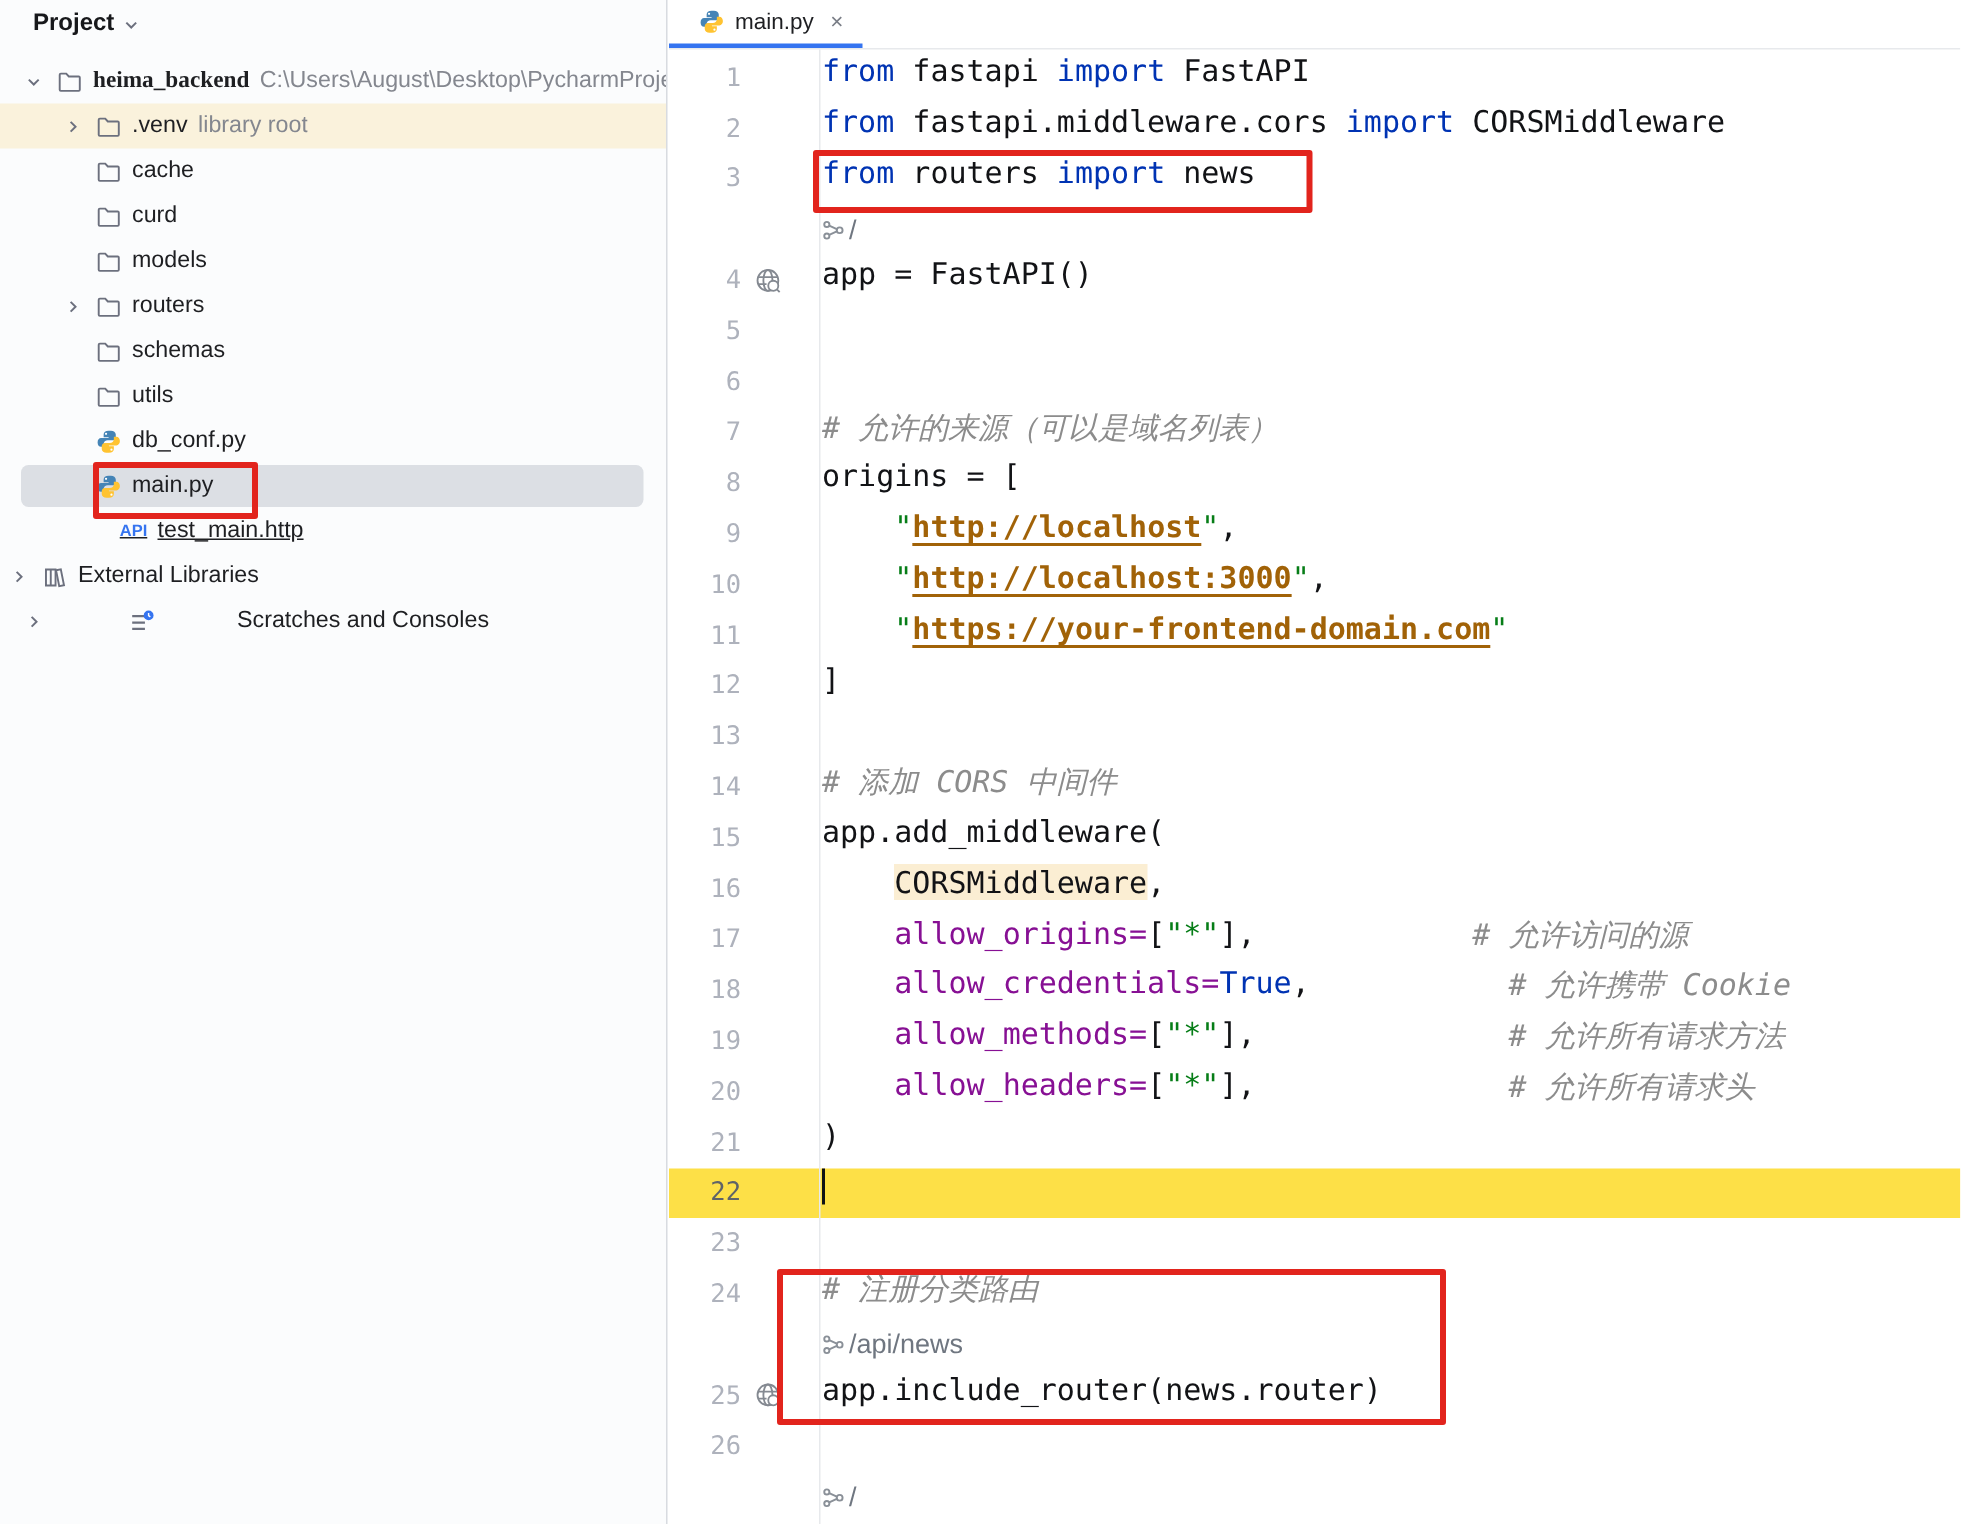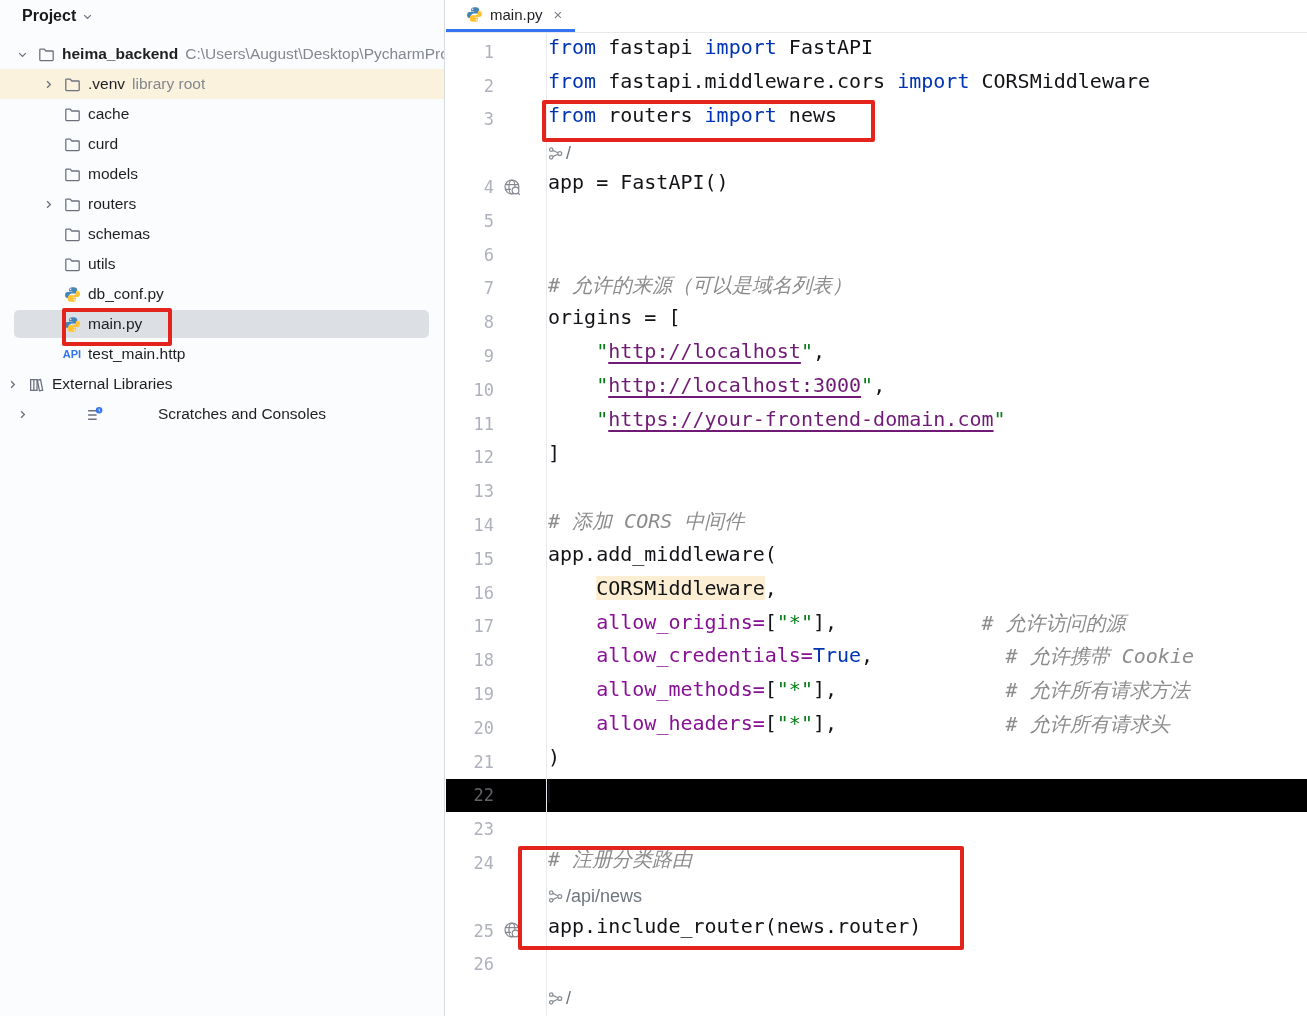--- a/index.html
+++ b/index.html
@@ -24,51 +24,51 @@
   }
   .tree-row .sel-bg {
     position:absolute; left:14px; right:15px; top:1px; bottom:1px;
     background:#DCDFE4; border-radius:5px; z-index:0;
   }
   .tree-row.cream { background:#FAF2DC; }
   .tree-row > * { position:relative; z-index:1; }
   .chev-box { width:24px; height:100%; display:flex; align-items:center; justify-content:center; flex:none; }
   .icon-box { width:24px; height:100%; display:flex; align-items:center; justify-content:center; flex:none; }
   .t-label { margin-left:4px; }
-  .t-label.bold { font-weight:bold; }
+  .t-label.bold { font-weight:bold;font-family:Liberation Serif, serif; }
   .t-extra { color:#84878F; margin-left:7px; overflow:hidden; }
   .api-badge { color:#3574F0; font-weight:bold; font-size:11px; letter-spacing:0; font-family:"Liberation Sans",sans-serif; }
   
   .editor { position:absolute; left:446px; top:0; right:0; height:100%; background:#fff; }
   .tabbar { height:33px; border-bottom:1px solid #E7E9EC; display:flex; align-items:stretch; }
   .tab {
     display:flex; align-items:center; gap:7px; padding:0 13px 0 20px;
     border-bottom:3px solid #3574F0; font-size:15px; color:#1E1F22;
   }
   .tab-close { color:#7A7E87; font-size:15px; margin-left:4px; }
   .editor-body { position:absolute; left:0; top:33px; right:0; bottom:0; }
   .gutter-border { position:absolute; left:100px; top:0; bottom:0; width:1px; background:#E7E9EC; z-index:2; }
   .rows { position:absolute; left:0; top:2px; right:0; }
   .code-row { height:33.8px; display:flex; align-items:center; position:relative; }
-  .code-row.current { background:#000000; }
+  .code-row.current { background:#fde047; }
   .gutter { width:100px; flex:none; height:100%; display:flex; align-items:center; }
   .gnum {
     width:48px; text-align:right; color:#AEB2BC; font-size:17px;
     font-family:"DejaVu Sans Mono", monospace; flex:none;
   }
   .code-row.current .gnum { color:#5F6368; }
   .gicon { width:52px; flex:none; display:flex; align-items:center; padding-left:9px; }
   .code {
     font-family:"DejaVu Sans Mono", monospace; font-size:20px; white-space:pre;
     padding-left:2px; display:flex; align-items:flex-start; height:100%;
   }
   .tok-kw { color:#0033B3; }
   .tok-pl { color:#121316; }
   .tok-str { color:#067D17; }
-  .tok-url { color:#701a75; text-decoration:underline; text-underline-offset:4px; }
+  .tok-url { color:#a16207; text-decoration:underline; text-underline-offset:4px;font-weight:bold; }
   .tok-param { color:#871094; }
   .tok-cmt { color:#8C8C8C; font-style:italic; }
   .tok-hl { background:#FBEED3; color:#121316; }
   .inlay {
     display:flex; align-items:center; gap:3px; padding-left:2px;
     color:#6F7680; font-size:18px; font-family:"Liberation Sans",sans-serif;
   }
   .caret { display:inline-block; width:0; height:24px; border-left:2px solid #101114; }
   
   .anno { position:absolute; border:4px solid #E2241D; border-radius:2px; z-index:50; pointer-events:none; }
@@ -196,21 +196,21 @@
           <span class="icon-box">
             <svg width="17" height="17" viewBox="0 0 16 16">
               <path fill="#4584B6" d="M7.9 1.1c-2 0-3.1.9-3.1 2.3v1.7h3.1v.6H3.2C1.9 5.7 1 6.8 1 8.4s.9 2.8 2.2 2.8h1.6V9.5c0-1.4 1.1-2.4 2.6-2.4h3c1.2 0 2-.8 2-2V3.4c0-1.4-1.4-2.3-3-2.3z"></path>
               <path fill="#FFC331" d="M8.1 14.9c2 0 3.1-.9 3.1-2.3v-1.7H8.1v-.6h4.7c1.3 0 2.2-1.1 2.2-2.7s-.9-2.8-2.2-2.8h-1.6v1.6c0 1.4-1.1 2.4-2.6 2.4h-3c-1.2 0-2 .8-2 2v1.8c0 1.4 1.4 2.3 3 2.3z"></path>
               <circle cx="6.3" cy="3" r=".7" fill="#fff"></circle>
               <circle cx="9.7" cy="13" r=".7" fill="#fff"></circle>
             </svg>
           </span>
           <span class="t-label">main.py</span>
         </div>
-        <div class="tree-row" style="padding-left: 36px;">
+        <div class="tree-row" style="padding-left: 53px; text-decoration: underline;">
           <span class="chev-box"></span>
           <span class="icon-box">
             <span class="api-badge">API</span>
           </span>
           <span class="t-label">test_main.http</span>
         </div>
         <div class="tree-row" style="">
           <span class="chev-box">
             <svg width="15" height="15" viewBox="0 0 16 16" fill="none" stroke="#6C707E" stroke-width="1.4">
               <path d="M6.5 4.5 10 8l-3.5 3.5"></path>

